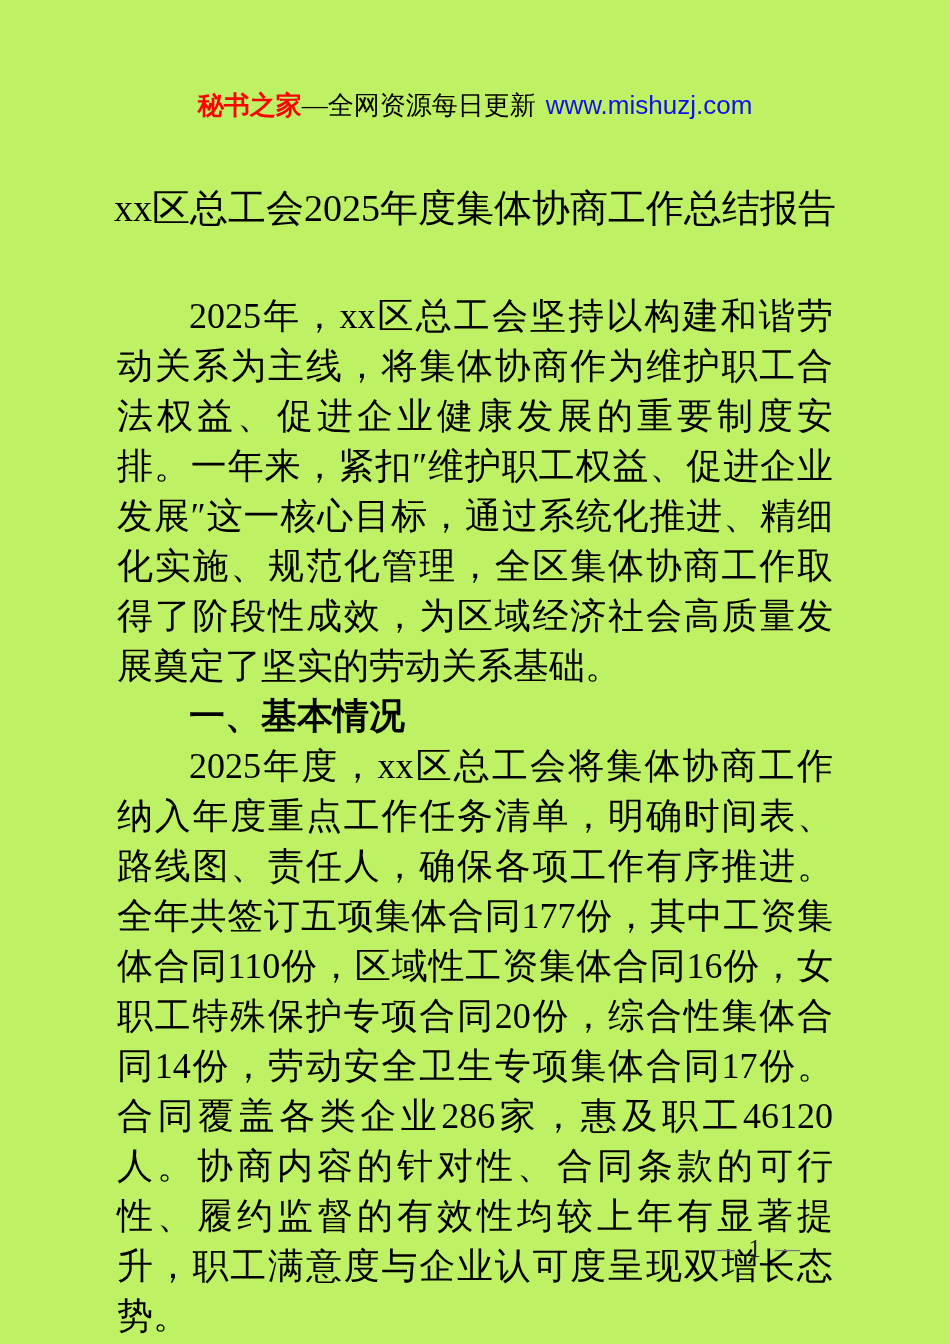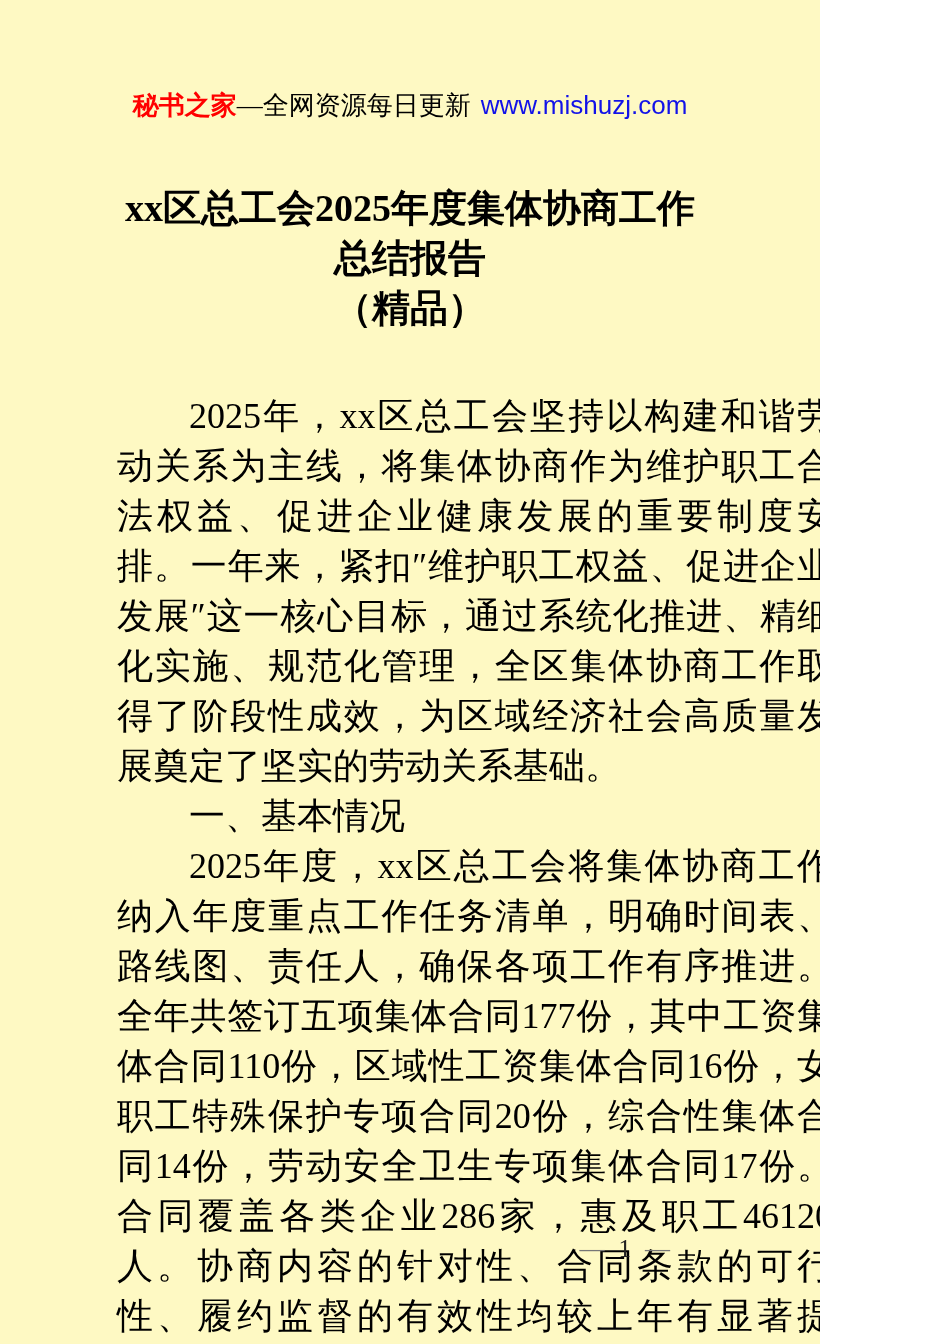--- a/index.html
+++ b/index.html
@@ -2,23 +2,23 @@
 <html><head>
 <meta charset="utf-8">
 <style>
   html, body {
     margin: 0;
     padding: 0;
     background: #ffffff;
   }
   .page {
     position: relative;
-    width: 820px;
+    width: 950px;
     height: 1344px;
-    background: #fef9c3;
+    background: #bef264;
     overflow: hidden;
     font-family: "Liberation Serif", sans-serif;
     color: #000000;
   }
   
   .header {
     padding-top: 90px;
     text-align: center;
     font-size: 26px;
     line-height: 30px;
@@ -34,39 +34,39 @@
   .url {
     color: #1212e8;
     font-family: "Liberation Sans", sans-serif;
     margin-left: 10px;
   }
   
   .title {
     margin: 62px 110px 0;
     font-size: 38px;
     line-height: 50px;
-    font-weight: bold;
+    font-weight: normal;
     text-align: center;
   }
   .title-line { display: block; }
   
   .content {
     margin: 58px 117px 0;
     width: 716px;
     font-size: 36px;
     line-height: 50px;
     text-align: justify;
     text-justify: inter-character;
   }
   .content p {
     margin: 0;
     text-indent: 2em;
   }
   .content p.heading {
-    font-weight: normal;
+    font-weight: bold;
     text-align: left;
   }
   
   .footer {
     position: absolute;
     right: 150px;
     bottom: 80px;
     font-size: 25px;
     line-height: 30px;
     color: #333333;
@@ -85,21 +85,20 @@
 <body>
 
 <div class="page">
 
   <div class="header">
     <span class="site-name">秘书之家</span><span class="tagline">—全网资源每日更新</span><span class="url">www.mishuzj.com</span>
   </div>
 
   <h1 class="title">
     <span class="title-line">xx区总工会2025年度集体协商工作总结报告</span>
-    <span class="title-line">（精品）</span>
   </h1>
 
   <div class="content">
     <p>2025年，xx区总工会坚持以构建和谐劳动关系为主线，将集体协商作为维护职工合法权益、促进企业健康发展的重要制度安排。一年来，紧扣″维护职工权益、促进企业发展″这一核心目标，通过系统化推进、精细化实施、规范化管理，全区集体协商工作取得了阶段性成效，为区域经济社会高质量发展奠定了坚实的劳动关系基础。</p>
     <p class="heading">一、基本情况</p>
     <p>2025年度，xx区总工会将集体协商工作纳入年度重点工作任务清单，明确时间表、路线图、责任人，确保各项工作有序推进。全年共签订五项集体合同177份，其中工资集体合同110份，区域性工资集体合同16份，女职工特殊保护专项合同20份，综合性集体合同14份，劳动安全卫生专项集体合同17份。合同覆盖各类企业286家，惠及职工46120人。协商内容的针对性、合同条款的可行性、履约监督的有效性均较上年有显著提升，职工满意度与企业认可度呈现双增长态势。</p>
   </div>
 
   <div class="footer">
     <span class="dash">—</span><span class="num">1</span><span class="dash">—</span>

